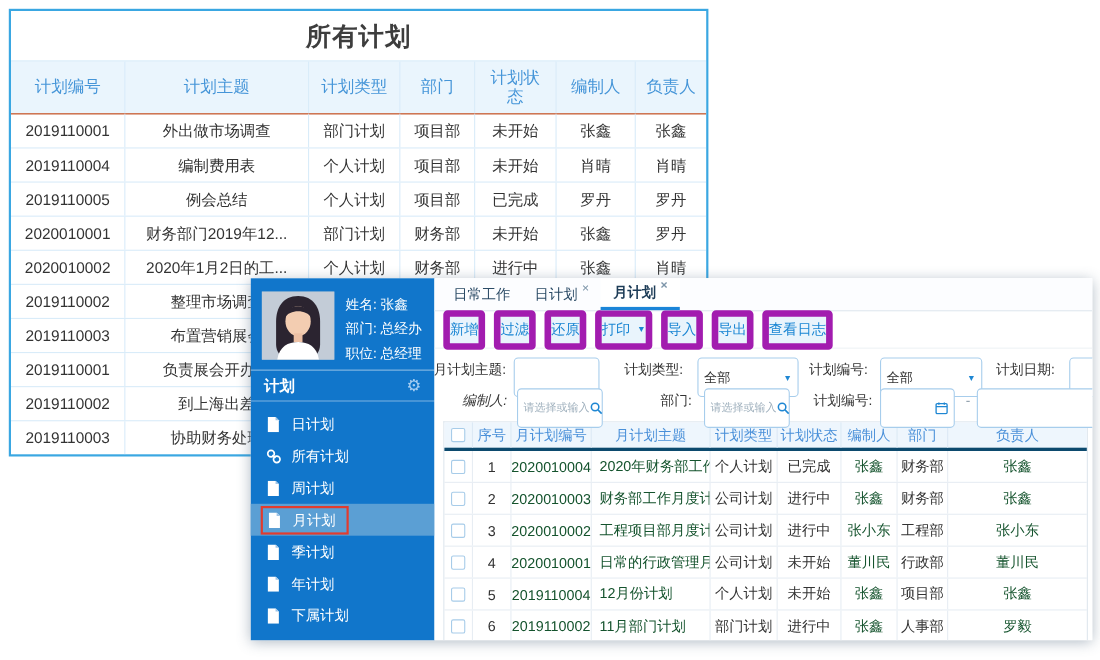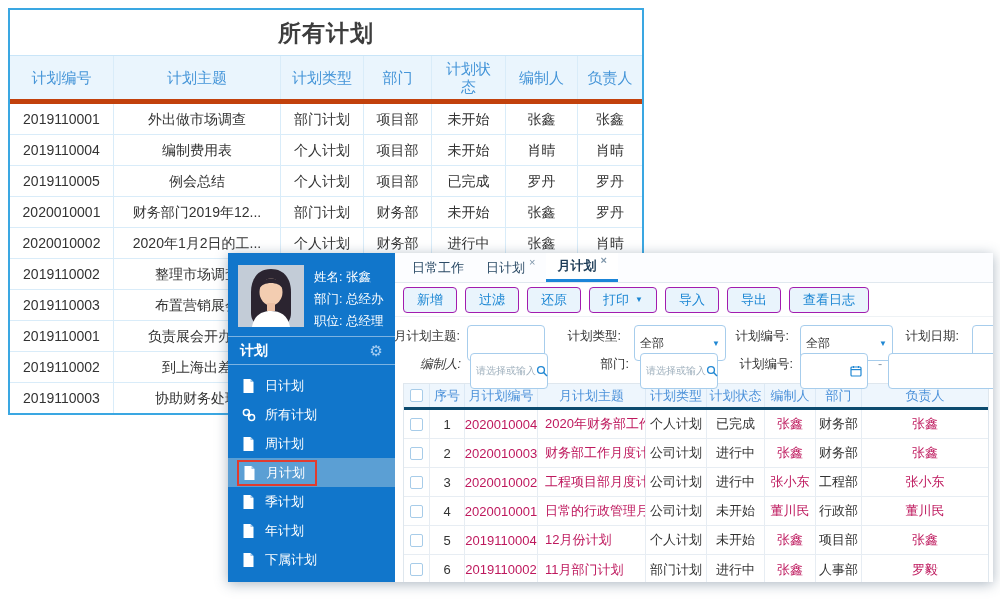--- a/index.html
+++ b/index.html
@@ -6,21 +6,21 @@
   html,body { width:1000px; height:600px; background:#fff; overflow:hidden;
     font-family:"Liberation Sans","DejaVu Sans",sans-serif; }
 
   
   .bg-window { position:absolute; left:8px; top:8px; width:636px; height:407px;
     border:2px solid #3aa7e2; background:#fff; z-index:1; overflow:hidden; }
   .bg-title { height:46px; line-height:46px; text-align:center; font-size:23px;
     font-weight:bold; color:#3d3d3d; border-bottom:1px solid #c9e5f8; letter-spacing:1px; }
   .bg-grid { display:grid; grid-template-columns:104px 167px 83px 68px 74px 72px 1fr; }
   .bg-header { background:#eaf5fd; color:#4595d8; font-size:15px; height:48px;
-    border-bottom:5px solid #c2410c; }
+    border-bottom:1px solid #c2410c; }
   .bg-header .cell { font-weight:normal; }
   .bg-row { height:31px; font-size:14px; color:#333; border-bottom:1px solid #d9ecf9; }
   .bg-window .cell { display:flex; align-items:center; justify-content:center;
     border-right:1px solid #d9ecf9; text-align:center; line-height:1.15; overflow:hidden; white-space:nowrap; }
   .bg-window .cell:last-child { border-right:none; }
   .bg-window .wrapspan { width:3.2em; white-space:normal; display:inline-block; }
 
   
   .fg-window { position:absolute; left:228px; top:253px; width:765px; height:329px;
     background:#fff; z-index:2; display:flex; box-shadow:0 2px 12px rgba(70,95,120,.45); }
@@ -46,22 +46,22 @@
   .main { flex:1; display:flex; flex-direction:column; overflow:hidden; position:relative; background:#fff; }
   .tabbar { height:30px; display:flex; align-items:stretch; padding-left:6px;
     border-bottom:1px solid #e0e8ef; background:#fcfdff; flex:none; }
   .tab { display:flex; align-items:center; padding:0 11px; font-size:13px; color:#2b4b66;
     cursor:pointer; position:relative; }
   .tab .close { font-size:11px; color:#7d95a9; margin-left:4px; position:relative; top:-6px; cursor:pointer; }
   .tab.active { font-weight:bold; color:#1d3c57; background:#fff; border-bottom:3px solid #1b85d8; }
 
   .toolbar { height:34px; display:flex; align-items:center; padding-left:8px;
     border-bottom:1px solid #eef2f5; flex:none; }
-  .tbtn { background:#e9f4fc; border:1px solid #a21caf; color:#1b86d3; font-size:13px;
-    border-radius:4px; padding:3px 13px; margin-right:8px; cursor:pointer;
+  .tbtn { background:#e9f4fc; border:6px solid #a21caf; color:#1b86d3; font-size:13px;
+    border-radius:4px; padding:3px 0; margin-right:8px; cursor:pointer;
     font-family:inherit; display:flex; align-items:center; white-space:nowrap; }
   .tbtn .caret { font-size:8px; margin-left:6px; color:#1b86d3; }
 
   .filters { position:relative; height:63px; flex:none; font-size:12.5px; color:#333; }
   .flabel { position:absolute; line-height:22px; text-align:right; width:70px; white-space:nowrap; }
   .fbox { position:absolute; height:36px; border:1px solid #a7cdec; border-radius:4px;
     background:#fff; display:flex; align-items:center; padding:0 5px; font-size:10px; color:#333; }
   .fbox .ph { color:#9fb0bd; white-space:nowrap; }
   .fbox .val { font-size:12px; color:#333; }
   .fbox .right-ic { margin-left:auto; display:inline-flex; }
@@ -74,21 +74,21 @@
     border-bottom:2px solid #7cb6e6; flex:none; }
   .mrow { display:grid; grid-template-columns:26px 35px 73px 108px 61px 58px 51px 46px 1fr;
     height:29px; border-bottom:1px solid #e7edf3; font-size:13px; color:#333; }
   .mrow:last-child { border-bottom:none; }
   .mrow.mheader { height:26px; background:#eef6fd; color:#4a90d9; border-bottom:3px solid #0c4a6e; }
   .mcell { display:flex; align-items:center; justify-content:center;
     border-right:1px solid #e7edf3; overflow:hidden; white-space:nowrap; }
   .mheader .mcell { border-right:1px solid #dce9f5; }
   .mcell:last-child { border-right:none; }
   .mcell.left { justify-content:flex-start; padding-left:7px; }
-  .link { color:#be185d; cursor:pointer; }
+  .link { color:#14532d; cursor:pointer; }
   .cb { width:13px; height:13px; border:1px solid #a7cce9; border-radius:2px; background:#fff; cursor:pointer; }
 </style>
 </head>
 <body>
 
 <div class="bg-window">
   <div class="bg-title">所有计划</div>
   <div class="bg-grid bg-header" id="bg-header">
       <div class="cell">
         <span>计划编号</span>

